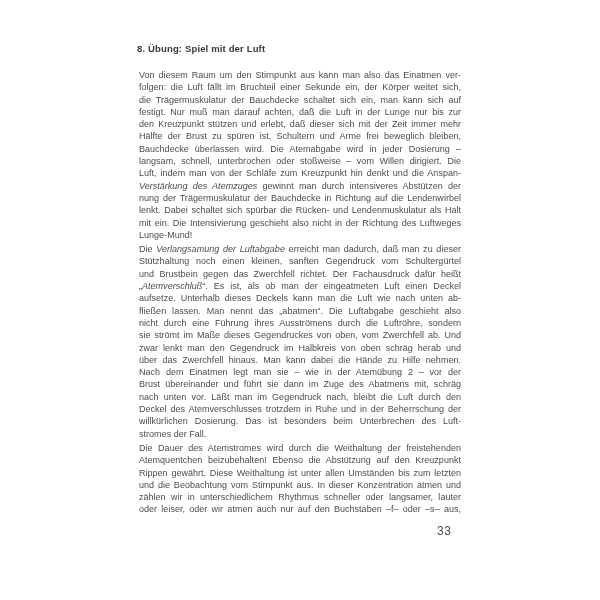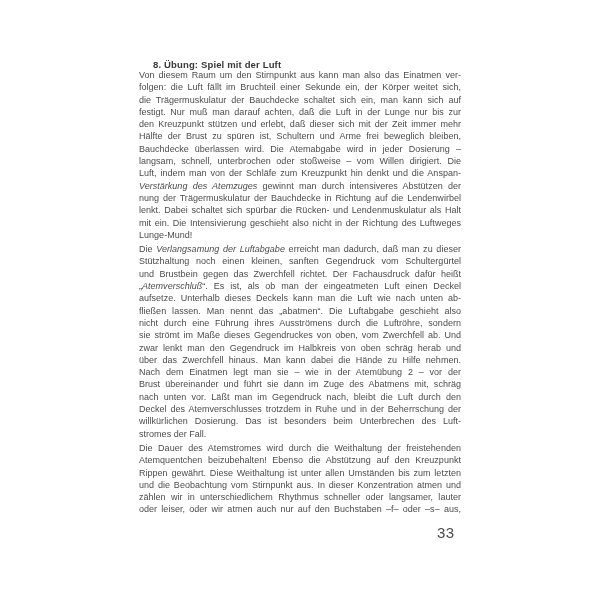--- a/index.html
+++ b/index.html
@@ -14,21 +14,21 @@
     font-family:"Liberation Sans", sans-serif;
     overflow:hidden;
     position:relative;
   }
   .page{
     position:absolute;inset:0;background:var(--paper);
   }
   .heading{
     position:absolute;
     left:137px;top:43px;
-    margin:16px;
+    margin:0;
     font-size:9.5px;
     font-weight:bold;
     letter-spacing:0.15px;
     color:var(--ink-strong);
     white-space:nowrap;
   }
   .body-text{
     position:absolute;
     left:137px;top:67px;
     width:326px;
@@ -44,21 +44,21 @@
     text-align:justify;
     text-align-last:left;
   }
   .line.just{
     text-align-last:justify;
   }
   .it{font-style:italic;}
   .pagenum{
     position:absolute;
     left:437px;top:524px;
-    font-size:15px;
+    font-size:12px;
     color:var(--ink);
     letter-spacing:0.5px;
   }
 </style>
 </head>
 <body>
 
 <div class="page">
   <h1 class="heading">8. Übung: Spiel mit der Luft</h1>
 

